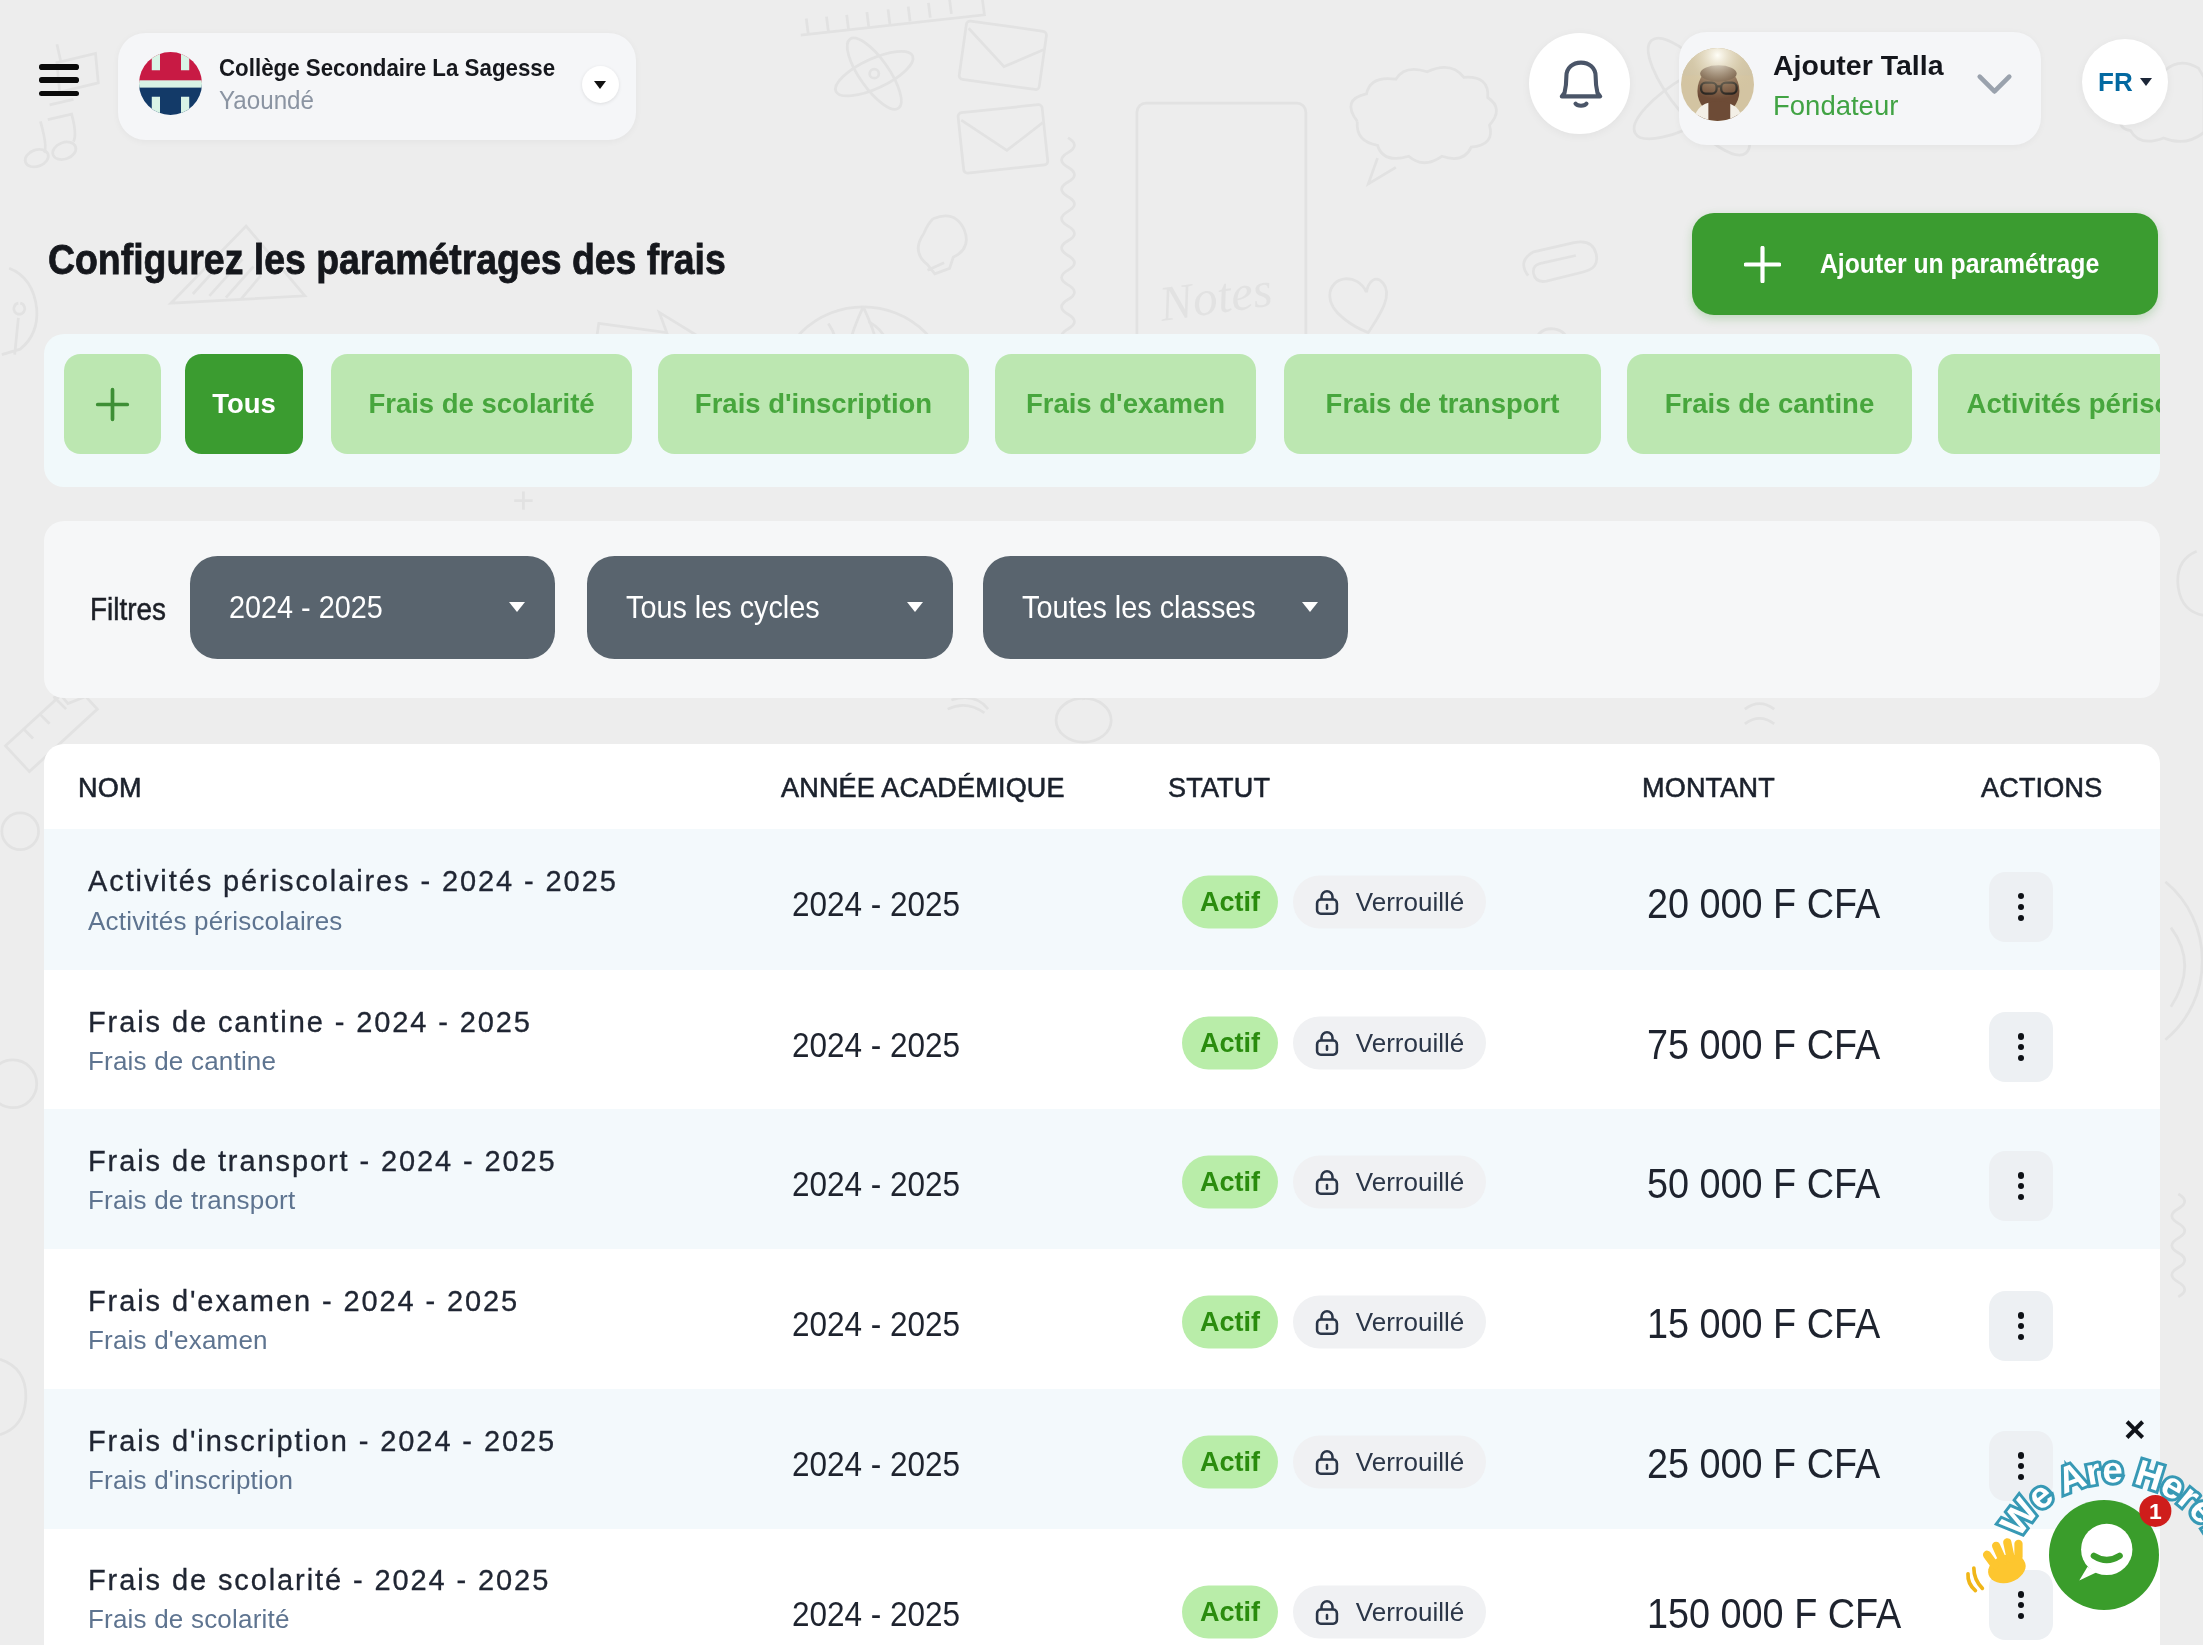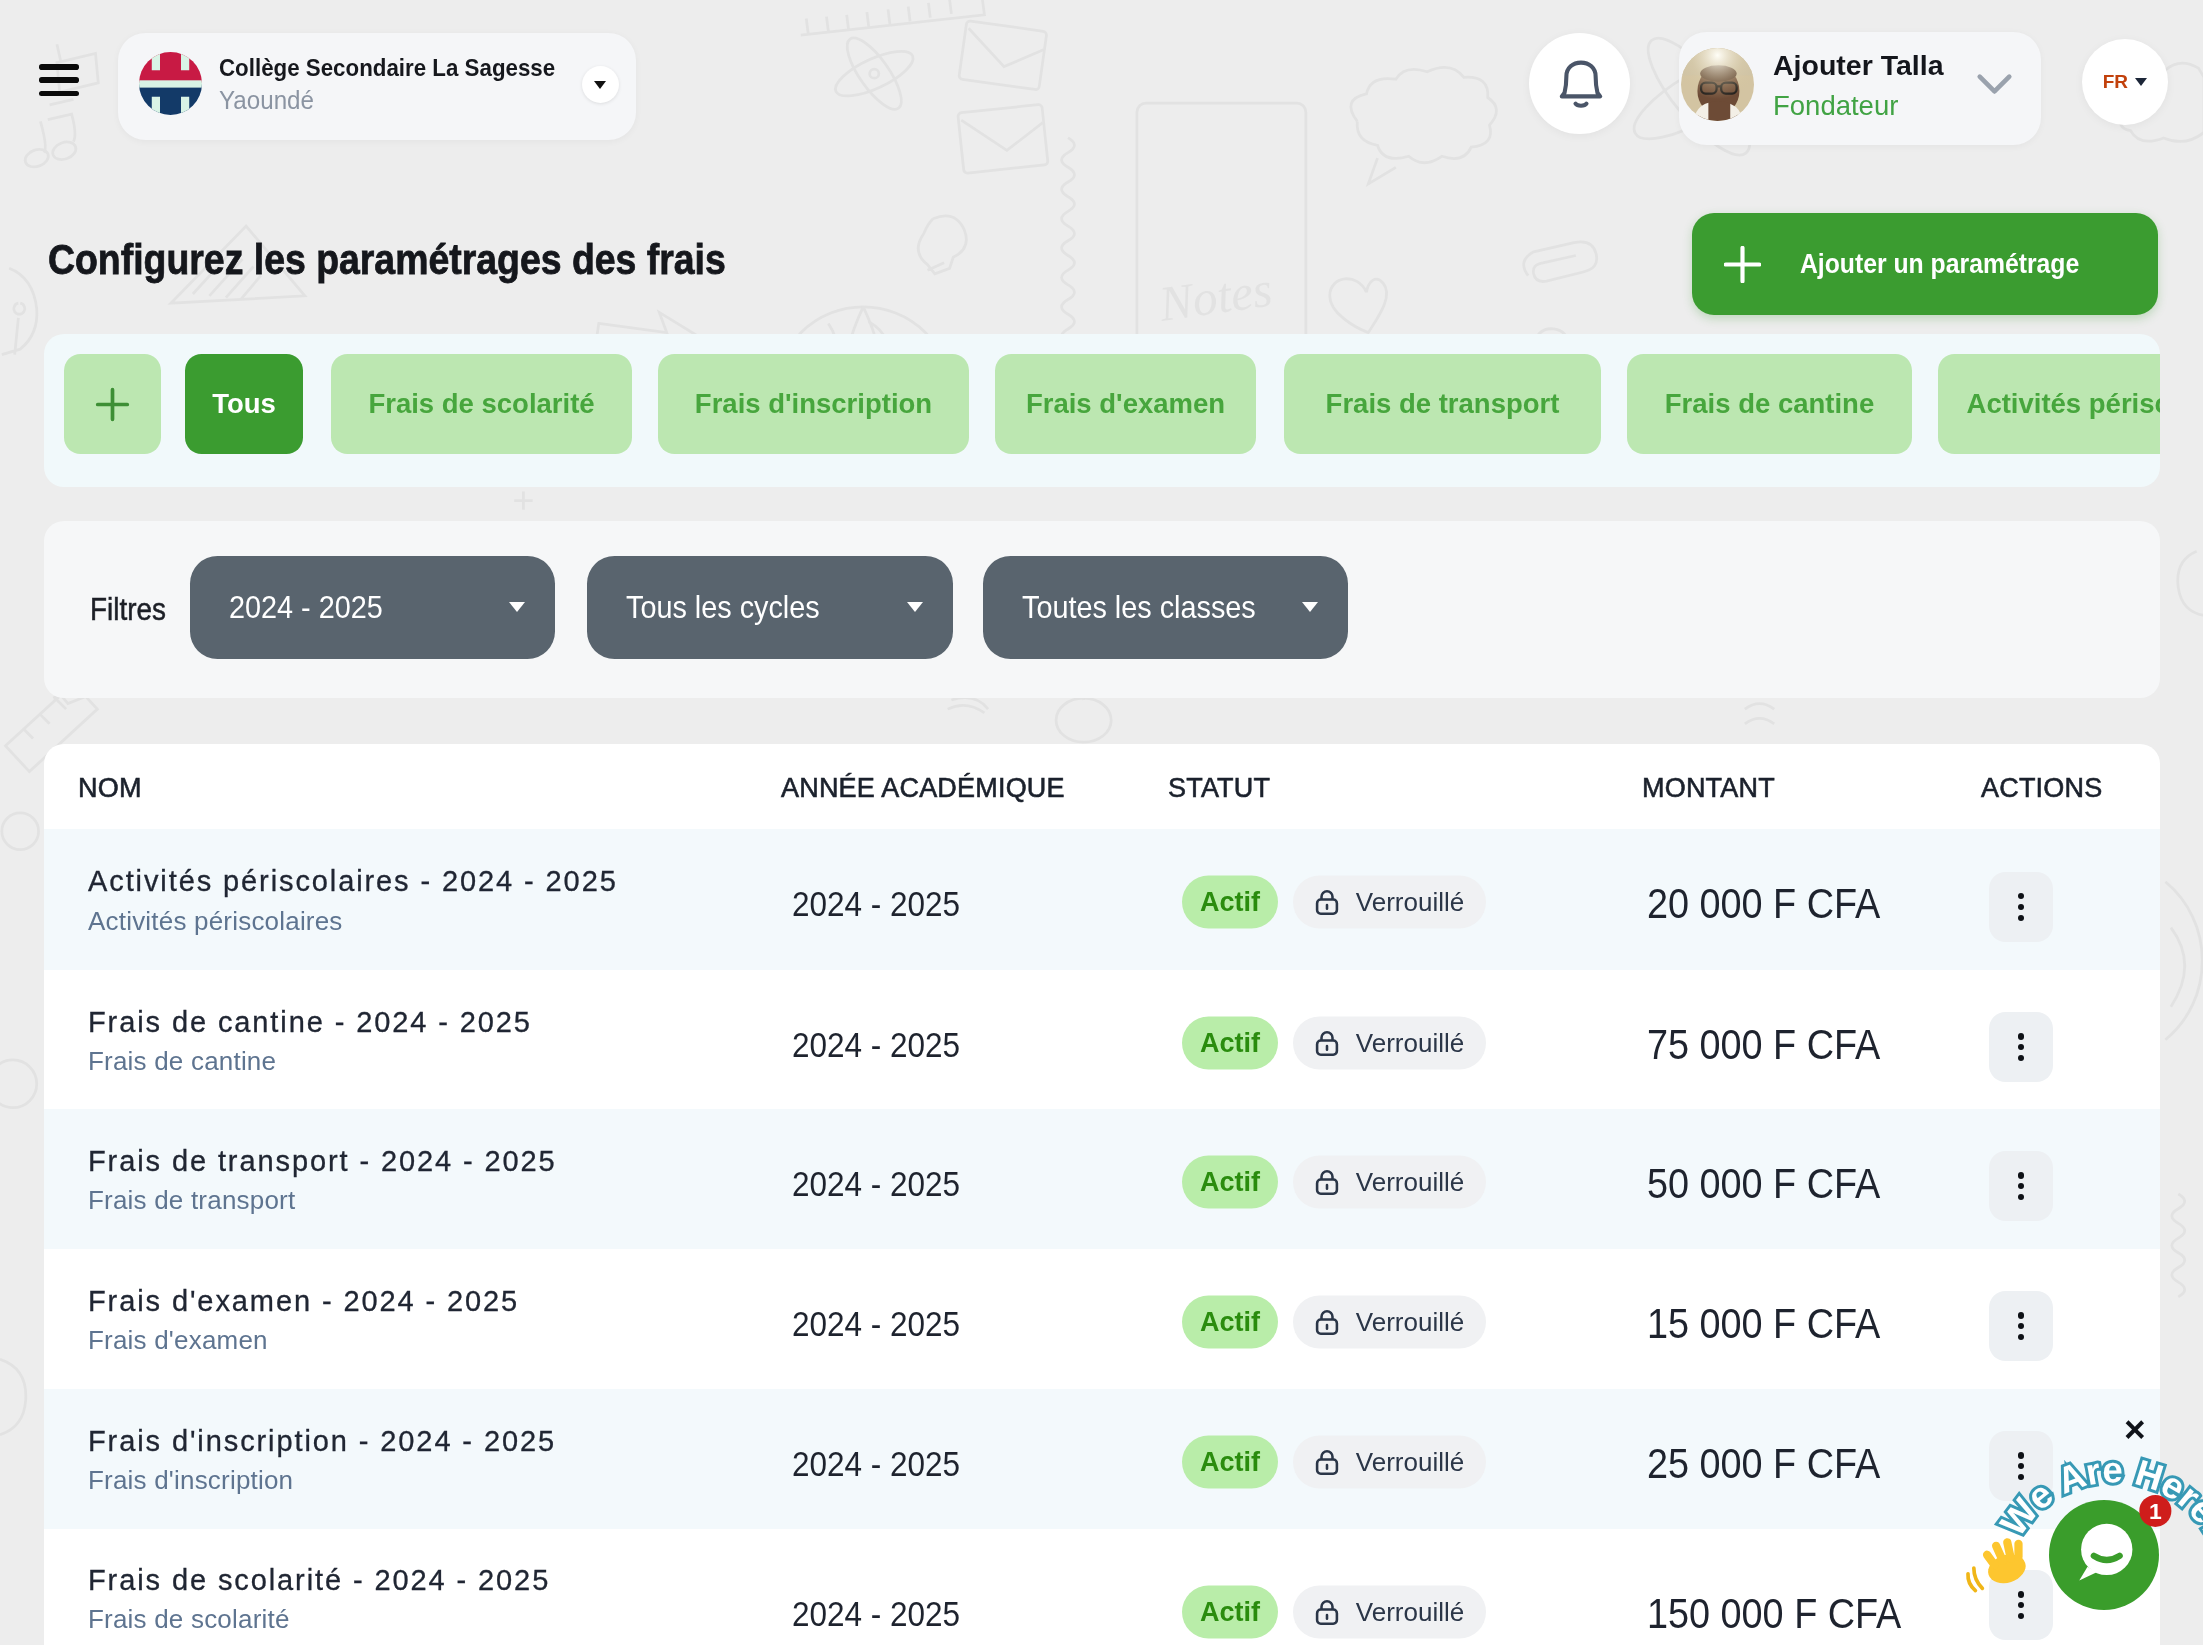--- a/index.html
+++ b/index.html
@@ -42,33 +42,33 @@
     left:1679px; top:32px; width:362px; height:113px;
     background:#f5f6f8; border-radius:27.5px;
     box-shadow:0 1.8px 7.3px rgba(0,0,0,0.04);
   }
   .pname { left:1773px; top:49px; font-size:28.5px; font-weight:bold; color:#14161c; }
   .prole { left:1773px; top:90px; font-size:27.5px; color:#41a344; }
   .frcircle {
     left:2082px; top:39px; width:86px; height:86px; border-radius:50%;
     background:#fff; box-shadow:0 1.8px 9.2px rgba(0,0,0,0.05);
     display:flex; align-items:center; justify-content:center;
-    font-size:19px; font-weight:bold; color:#c2410c;
+    font-size:26px; font-weight:bold; color:#0369a1;
   }
   .frcircle span { margin-left:7.3px; display:inline-block; width:0; height:0;
     border-left:6.4px solid transparent; border-right:6.4px solid transparent;
     border-top:8.3px solid #1c2638; }
 
   
   h1.title { left:48px; top:235px; font-size:43px; font-weight:bold; color:#15171c; -webkit-text-stroke:0.8px #15171c; }
   .addbtn {
     left:1692px; top:213px; width:466px; height:102px;
     background:#3b9c30; border-radius:22px; color:#fff;
     display:flex; align-items:center;
-    font-size:27.5px; font-weight:bold; padding-left:32px;
+    font-size:27.5px; font-weight:bold; padding-left:52px;
     box-shadow:0 3.7px 9.2px rgba(61,156,50,0.25);
   }
   .addbtn svg { margin-right:39px; }
 
   
   .chipsbox {
     left:44px; top:334px; width:2116px; height:153px;
     background:#f1f9fb; border-radius:20px; overflow:hidden;
   }
   .chip {

